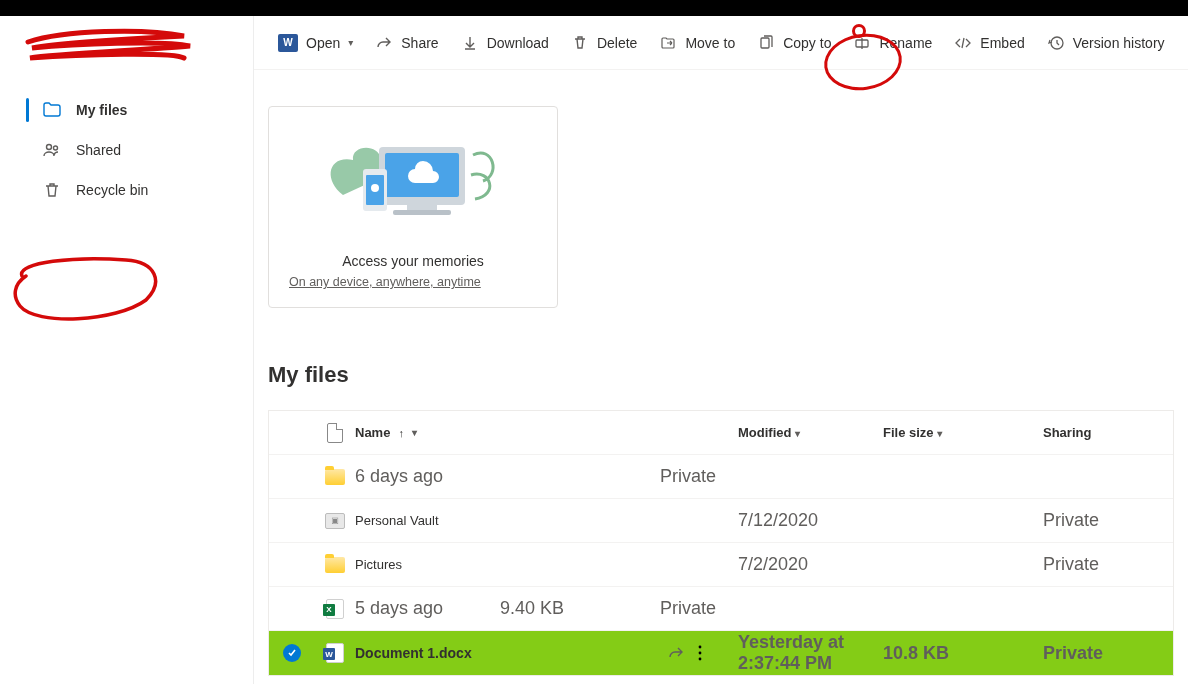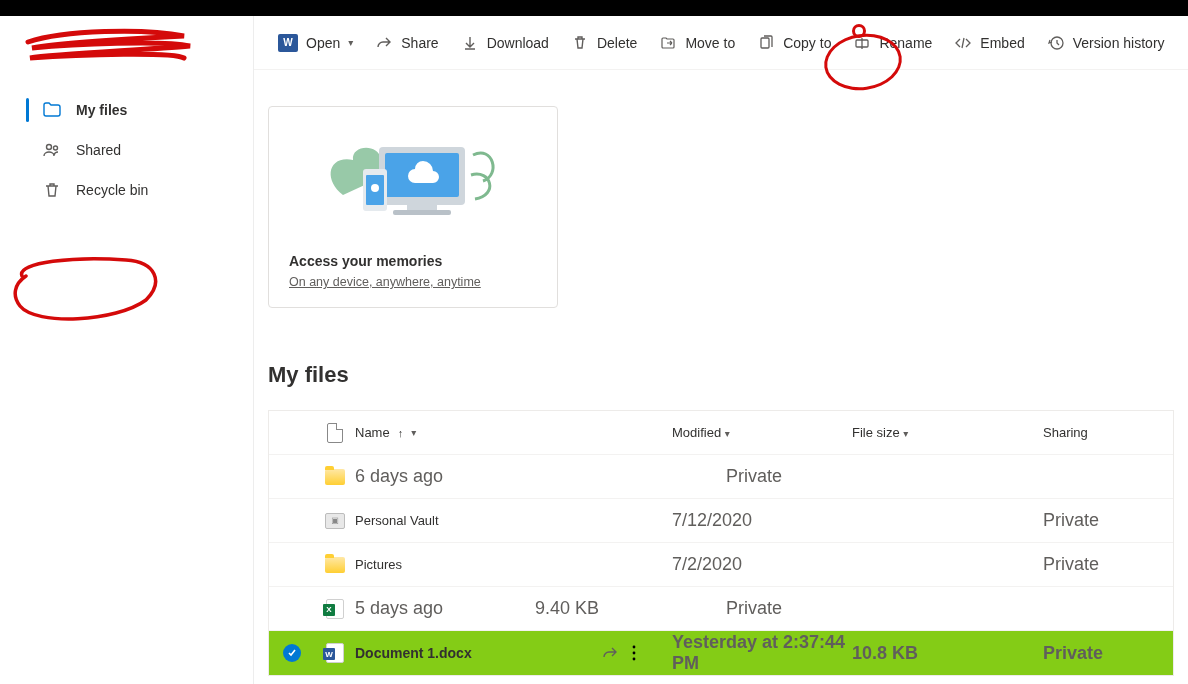--- a/index.html
+++ b/index.html
@@ -25,36 +25,36 @@
   .word-ico { background:#2B579A; color:#fff; width:20px; height:18px; border-radius:2px; font-size:10px; font-weight:700; display:flex; align-items:center; justify-content:center; }
 
   
   .cut { height: 10px; padding-left:14px; font-size:22px; font-weight:600; color:#000; overflow:hidden; line-height:0; position:relative; }
   .cut span { position:absolute; top:-14px; }
 
   
   .card-row { padding: 26px 0 0 14px; }
   .card { width: 290px; border:1px solid #e1dfdd; border-radius:4px; padding: 18px 20px; }
   .card-illu { display:flex; justify-content:center; margin-bottom:18px; }
-  .card-title { font-weight:700; margin-bottom:6px; }
+  .card-title { font-weight:400; margin-bottom:6px;text-align:center; }
   .card-sub { font-size:12.5px; color:#605e5c;text-decoration:underline; }
 
   
   .mf-head { padding: 54px 0 0 14px; font-size:22px; font-weight:600; }
 
   
   .table { margin: 22px 14px 0 14px; border:1px solid #edebe9; border-top:1px solid #edebe9; }
   .trow { display:flex; align-items:center; height:44px; border-bottom:1px solid #f3f2f1; }
   .trow:last-child { border-bottom:none; }
-  .thead { font-weight:400; font-size:13px; }
+  .thead { font-weight:700; font-size:13px; }
   .c-check { width:46px; display:flex; justify-content:center; }
   .c-ico { width:40px; display:flex; justify-content:center; }
   .c-name { flex: 1 1 300px; display:flex; align-items:center; gap:8px; }
-  .c-mod { width: 180px; }
-  .c-size { width: 191px; }
+  .c-mod { width: 145px; }
+  .c-size { width: 160px; }
   .c-share { width: 130px; }
   .trow.sel { background:#84cc16; font-weight:600; }
   .hover-actions { display:flex; gap:14px; color:#605e5c; padding-right:36px; }
   .folder-ico { width:20px; height:16px; background:linear-gradient(#FFE8A6,#FFCF33); border-radius:2px; position:relative; }
   .folder-ico::before { content:""; position:absolute; top:-3px; left:0; width:9px; height:4px; background:#FFCF33; border-radius:2px 2px 0 0; }
   .vault-ico { width:20px; height:16px; background:#e8e8e8; border:1px solid #bcbcbc; border-radius:2px; display:flex; align-items:center; justify-content:center; font-size:8px; color:#888; }
   .xls-ico { width:18px; height:20px; border:1px solid #d0d0d0; border-radius:2px; position:relative; background:#fff; }
   .xls-ico::after{ content:"X"; position:absolute; left:-4px; top:4px; background:#107C41; color:#fff; width:12px; height:12px; font-size:8px; font-weight:700; display:flex; align-items:center; justify-content:center; border-radius:1px; }
   .doc-ico { width:18px; height:20px; border:1px solid #d0d0d0; border-radius:2px; position:relative; background:#fff; }
   .doc-ico::after{ content:"W"; position:absolute; left:-4px; top:4px; background:#2B579A; color:#fff; width:12px; height:12px; font-size:8px; font-weight:700; display:flex; align-items:center; justify-content:center; border-radius:1px; }

